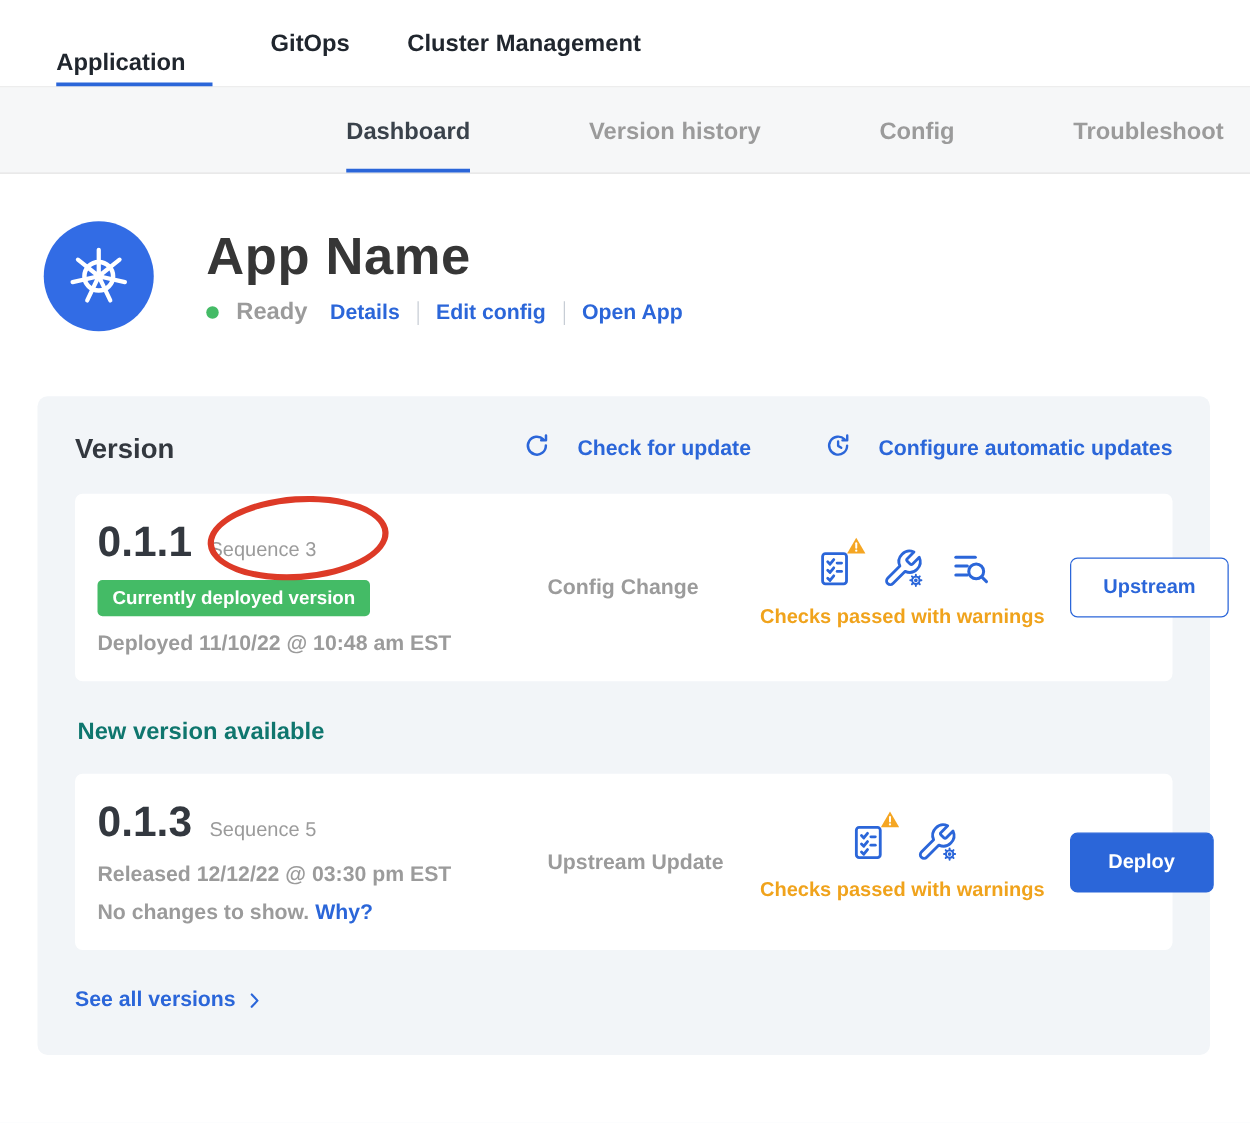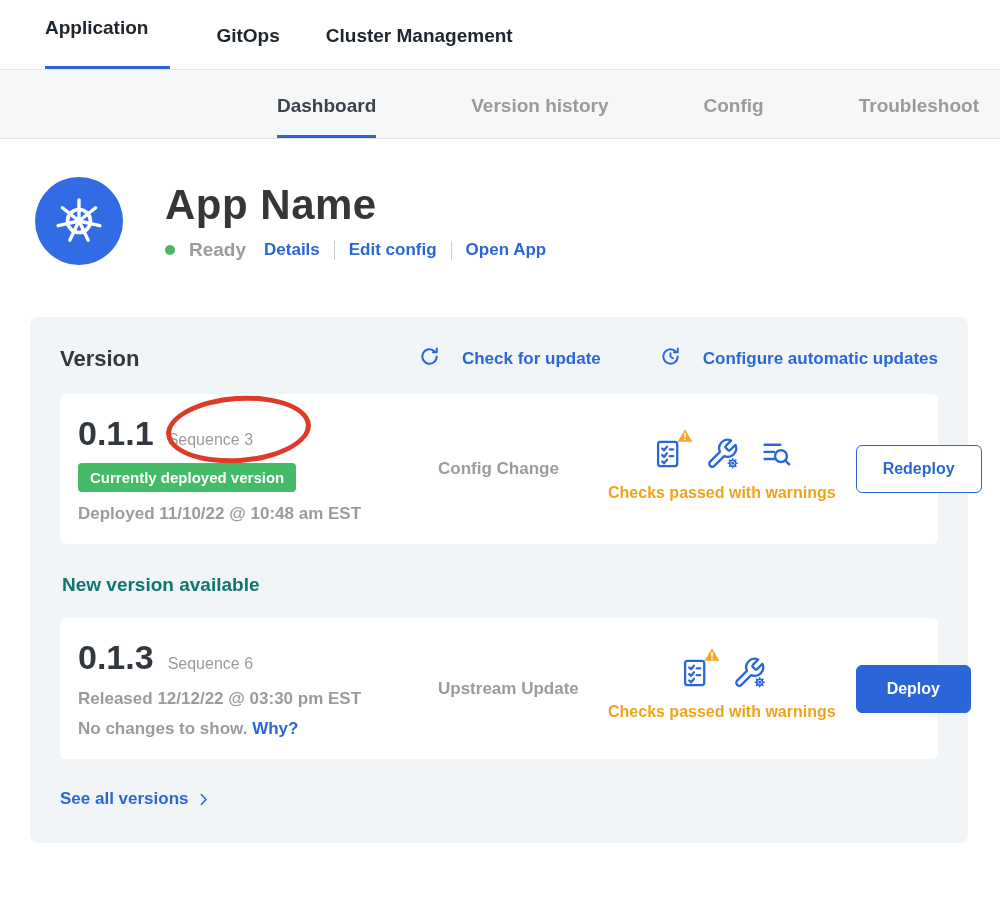--- a/index.html
+++ b/index.html
@@ -3,21 +3,21 @@
 <meta charset="utf-8">
 <style>
   * { box-sizing: border-box; margin: 0; padding: 0; }
   html, body { width: 1000px; height: 898px; overflow: hidden; background: #fff;
     font-family: "Liberation Sans", sans-serif; }
 
   
   .top-nav { display: flex; gap: 46px; padding-left: 45px; height: 70px;
     align-items: flex-end; background: #fff; border-bottom: 1px solid #e7e7e7; white-space: nowrap; }
   .top-nav-item { font-size: 19px; font-weight: 700; color: #20262e; padding-bottom: 22px; cursor: pointer; }
-  .top-nav-item.active { border-bottom: 3px solid #2b66d9; padding-bottom: 27px; padding-right: 22px; }
+  .top-nav-item.active { border-bottom: 3px solid #2b66d9; padding-bottom: 4px; padding-right: 22px; }
 
   
   .sub-nav { display: flex; gap: 95px; padding-left: 277px; height: 69px;
     align-items: flex-end; background: #f6f7f8; border-bottom: 1px solid #e3e3e3; white-space: nowrap; }
   .sub-nav-item { font-size: 19px; font-weight: 700; color: #9b9b9b; padding-bottom: 21px; cursor: pointer; }
   .sub-nav-item.active { color: #3a424b; border-bottom: 3px solid #2b66d9; padding-bottom: 18px; }
 
   
   .app-header { display: flex; align-items: center; gap: 42px; padding: 38px 0 0 35px; }
   .k8s-logo { width: 88px; height: 88px; border-radius: 50%; background: #326ce5; flex: 0 0 auto;
@@ -190,31 +190,31 @@
             <line x1="4" y1="5.5" x2="15" y2="5.5"></line>
             <line x1="4" y1="10.5" x2="10.5" y2="10.5"></line>
             <line x1="4" y1="15.5" x2="10.5" y2="15.5"></line>
             <circle cx="15.5" cy="13.5" r="4.2"></circle>
             <line x1="18.6" y1="16.6" x2="21.3" y2="19.3"></line>
           </svg>
         </span>
       </div>
       <div class="checks-text">Checks passed with warnings</div>
     </div>
-    <button class="btn btn-outline">Redeploy</button>
+    <button class="btn btn-outline">Upstream</button>
   </div>
 
   <div class="new-version-heading">New version available</div>
 
   
   <div class="version-card card-2">
     <div class="vc-left">
       <div class="version-line">
         <span class="version-number">0.1.3</span>
-        <span class="sequence">Sequence 6</span>
+        <span class="sequence">Sequence 5</span>
       </div>
       <div class="meta-line">Released 12/12/22 @ 03:30 pm EST</div>
       <div class="meta-line" style="margin-top:10px;">
         <span>No changes to show.</span>
         <a class="hlink">Why?</a>
       </div>
     </div>
     <div class="vc-change">Upstream Update</div>
     <div class="vc-checks">
       <div class="icons-row">

